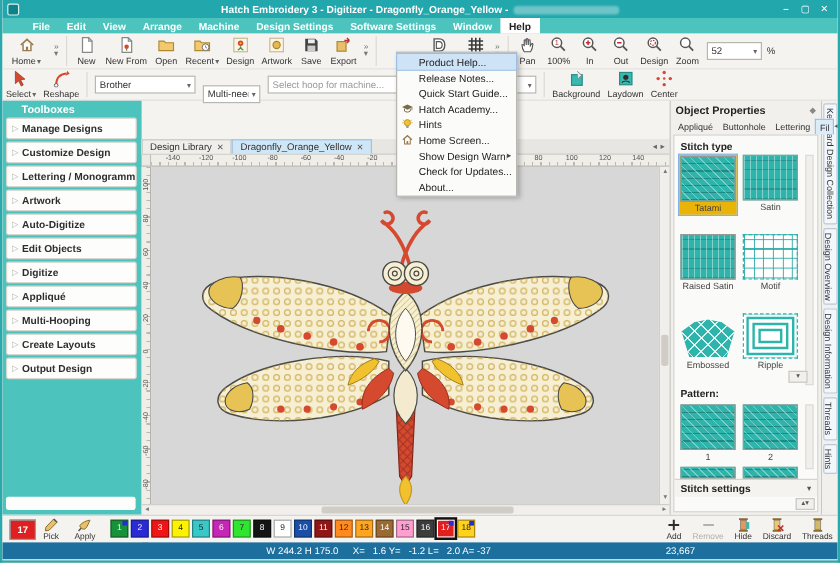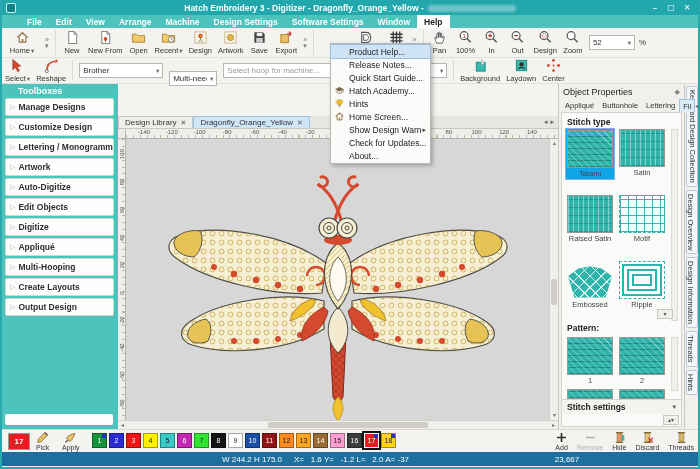--- a/index.html
+++ b/index.html
@@ -55,31 +55,31 @@
   .vruler{width:8px;position:relative;background:#f0eee8;border-right:1px solid #b5b3ab;background-image:repeating-linear-gradient(to bottom,#b9b7af 0 1px,transparent 1px 6.9px);background-size:3px 100%;background-position:100% 0;background-repeat:no-repeat;}
   .vlabel{position:absolute;left:0;font-size:6px;color:#555;transform:rotate(-90deg);transform-origin:center;width:8px;text-align:center;}
   .canvas{flex:1;background:#d7d7d7;position:relative;overflow:hidden;}
   .canvas svg{position:absolute;left:0;top:0;}
   .vscroll{width:9px;background:#f0efec;border-left:1px solid #d0cec8;position:relative;}
   .hscroll{height:9px;background:#f0efec;border-top:1px solid #d0cec8;position:relative;}
   .sthumb{position:absolute;background:#cfcdc6;border-radius:2px;}
   .sarr{position:absolute;font-size:6px;color:#777;line-height:9px;width:9px;text-align:center;}
   
   .objprops{width:126px;flex:none;background:#f1f0ed;border-left:1px solid #c9c7c2;position:relative;font-size:8px;}
-  .op-head{height:15px;display:flex;align-items:center;padding:0 4px;font-weight:normal;font-size:9px;color:#222;}
+  .op-head{height:15px;display:flex;align-items:center;padding:0 4px;font-weight:bold;font-size:9px;color:#222;}
   .op-pin{margin-left:auto;color:#888;font-size:7px;}
   .op-tabs{height:13px;display:flex;align-items:stretch;padding-left:2px;}
   .op-tab{font-size:7.5px;color:#333;padding:0 3px;display:flex;align-items:center;border:1px solid transparent;white-space:nowrap;}
   .op-tab.active{background:#dcebf8;border-color:#9fc3e0;border-bottom:none;}
   .op-tabarr{margin-left:auto;display:flex;align-items:center;gap:1px;font-size:6px;color:#555;padding-right:2px;}
   .op-content{position:absolute;left:2px;right:2px;top:28px;bottom:2px;background:#fafaf8;border:1px solid #d5d3cd;overflow:hidden;}
   .op-sec{position:absolute;left:5px;font-weight:bold;font-size:8.5px;color:#222;}
   .swatch-card{position:absolute;width:48px;text-align:center;}
   .swatch-card .sw{width:46px;height:38px;margin:0 auto;border:1px solid #9a9892;}
-  .swatch-card.selected{background:#0ea5e9;outline:1px solid #7fb2e5;padding:1px 0;text-align:center;}
+  .swatch-card.selected{background:#eab308;outline:1px solid #7fb2e5;padding:1px 0;text-align:center;}
   .sw-label{font-size:7.5px;color:#444;margin-top:1px;white-space:nowrap;}
   .tex-diag{background:#2fb4ac;background-image:repeating-linear-gradient(45deg,rgba(255,255,255,.35) 0 1px,transparent 1px 5px),repeating-linear-gradient(0deg,rgba(0,60,58,.35) 0 1px,transparent 1px 6px);}
   .tex-vert{background:#2fb4ac;background-image:repeating-linear-gradient(90deg,rgba(255,255,255,.4) 0 1px,transparent 1px 5px),repeating-linear-gradient(0deg,rgba(0,60,58,.25) 0 1px,transparent 1px 8px);}
   .tex-grid{background:#fff;border:1px dashed #2fb4ac !important;background-image:repeating-linear-gradient(0deg,rgba(43,169,165,.9) 0 1px,transparent 1px 8px),repeating-linear-gradient(90deg,rgba(43,169,165,.9) 0 1px,transparent 1px 8px);}
   .tex-diamond{background:#2fb4ac;background-image:repeating-linear-gradient(45deg,rgba(255,255,255,.8) 0 1px,transparent 1px 8px),repeating-linear-gradient(-45deg,rgba(255,255,255,.8) 0 1px,transparent 1px 8px);clip-path:polygon(2% 40%,25% 20%,50% 14%,75% 20%,98% 40%,84% 96%,16% 96%);border:none !important;}
   .tex-rings{background:#fff;border:1px dashed #2fb4ac !important;box-shadow:inset 0 0 0 2px #fff,inset 0 0 0 4px #2fb4ac,inset 0 0 0 7px #fff,inset 0 0 0 9px #2fb4ac,inset 0 0 0 12px #fff,inset 0 0 0 14px #2fb4ac;}
   .op-scroll{position:absolute;width:7px;background:#f0efec;border:1px solid #dddbd5;}
   .op-btnbar{position:absolute;right:8px;width:16px;height:10px;border:1px solid #c9c7c2;background:#f1f0ed;text-align:center;font-size:6px;color:#555;line-height:9px;}
   .stitch-settings{position:absolute;left:0;right:0;height:15px;border-top:1px solid #d5d3cd;background:#f4f3f0;display:flex;align-items:center;padding:0 5px;font-weight:bold;font-size:8.5px;color:#222;}
   .ss-chev{margin-left:auto;font-size:7px;color:#555;}

